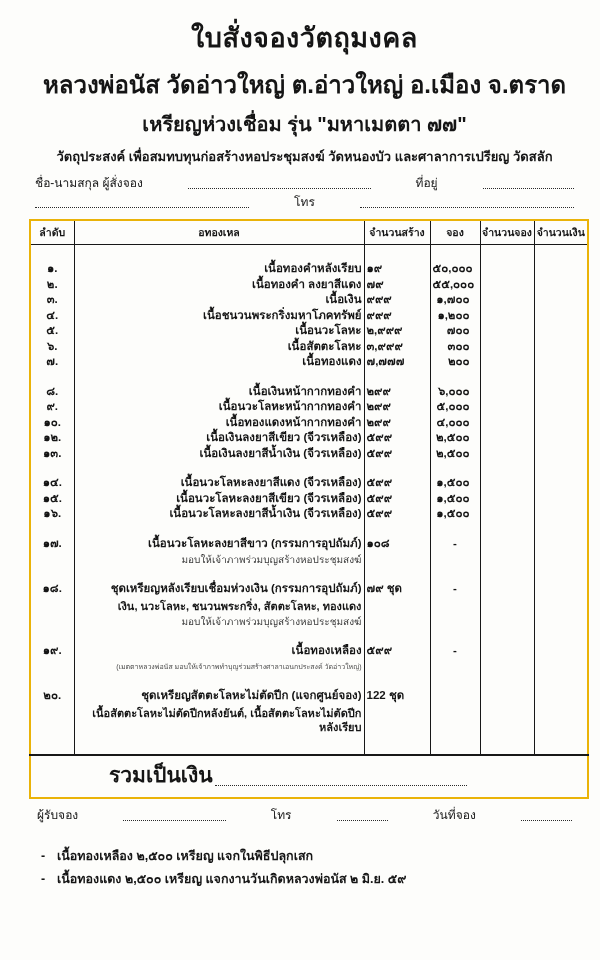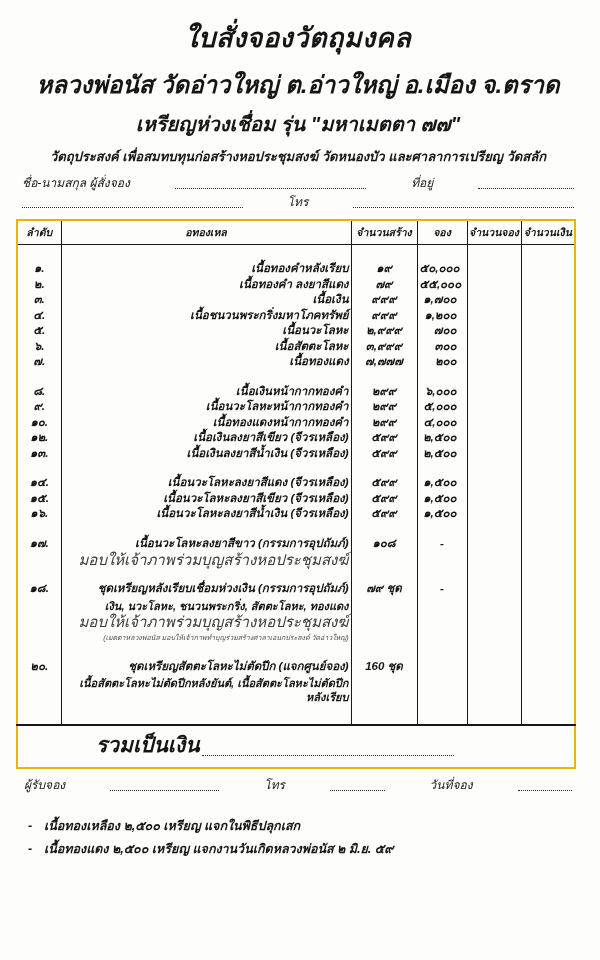--- a/index.html
+++ b/index.html
@@ -7,23 +7,22 @@
     width:600px; height:960px;
     background:#eceae6;
     font-family:"Liberation Sans", sans-serif;
     color:#151515;
   }
   .page {
     position:relative;
     width:600px; height:960px;
     background:#fdfdfb;
     box-sizing:border-box;
-    padding:12px 20px 0 16px;
+    padding:12px 20px 0 29px;
     overflow:hidden;
-    font-style:italic;
   }
   
   .title      { text-align:center; font-size:27px; font-weight:bold; letter-spacing:.5px; margin:4px 0 6px 0; }
   .temple     { text-align:center; font-size:24px; font-weight:bold; margin:2px 0 4px 0; }
   .series     { text-align:center; font-size:20px; font-weight:bold; margin:2px 0 6px 0; }
   .purpose    { text-align:center; font-size:13px; font-weight:bold; margin:2px 0 8px 0; }
 
   .fill-line  { display:flex; align-items:flex-end; font-size:12px; line-height:17px; margin:0 4px 2px 4px;gap:41px; }
   .fill-line .lbl { white-space:nowrap; padding:0 2px; }
   .dots { flex:1 1 auto; border-bottom:1.6px dotted #2a2a2a; margin:0 2px 3px 2px; height:1px; }
@@ -42,26 +41,26 @@
   }
   table.order tbody td { border-left:1px solid #181818; border-right:1px solid #181818; }
   table.order tbody tr.item-row td {
     font-size:11.5px; font-weight:bold; line-height:15.5px;
     padding:0 2px; vertical-align:top;
   }
   table.order tbody tr.group-start td { padding-top:14px; }
   table.order tbody tr:first-child td { padding-top:16px; }
   td.cell-no    { text-align:center; }
   td.cell-name  { text-align:right; padding-left:9px !important; }
-  td.cell-made  { text-align:center; }
+  td.cell-made  { text-align:left; }
   td.cell-price { text-align:right; padding-right:10px !important; }
   td.cell-price.dash { text-align:center; padding-right:2px !important; }
   tr.note-row td { font-weight:normal; line-height:14px; padding:2px 2px 0 2px; vertical-align:top; }
   tr.note-row td.cell-name { padding-left:9px; }
-  .note-light { font-size:15px;  color:#3a3a3a; }
+  .note-light { font-size:10px;  color:#3a3a3a; }
   .note-bold  { font-size:11px;   font-weight:bold !important; color:#151515; }
   .note-tiny  { font-size:7px;    color:#4a4a4a; }
   table.order tbody tr.bottom-pad td { height:18px; }
   table.order tfoot td {
     border-top:2px solid #181818;
     padding:2px 6px 6px 78px;
   }
   .total-wrap { display:flex; align-items:flex-end; width:360px; }
   .total-lbl  { font-size:21px; font-weight:bold; white-space:nowrap; }
   .total-wrap .dots { margin-bottom:5px; }
@@ -268,32 +267,40 @@
           <td></td>
         </tr>
         <tr class="note-row">
           <td></td>
           <td class="cell-name note-light">มอบให้เจ้าภาพร่วมบุญสร้างหอประชุมสงฆ์</td>
           <td></td>
           <td></td>
           <td></td>
           <td></td>
         </tr>
+        <tr class="item-row group-start">
+          <td class="cell-no">๑๙.</td>
+          <td class="cell-name">เนื้อทองเหลือง</td>
+          <td class="cell-made">๕๙๙</td>
+          <td class="cell-price dash">-</td>
+          <td class="cell-qty"></td>
+          <td class="cell-amount"></td>
+        </tr>
         <tr class="note-row">
           <td></td>
           <td class="cell-name note-tiny">(เมตตาหลวงพ่อนัส มอบให้เจ้าภาพทำบุญร่วมสร้างศาลาเอนกประสงค์ วัดอ่าวใหญ่)</td>
           <td></td>
           <td></td>
           <td></td>
           <td></td>
         </tr>
         <tr class="item-row group-start">
           <td class="cell-no">๒๐.</td>
           <td class="cell-name">ชุดเหรียญสัตตะโลหะไม่ตัดปีก (แจกศูนย์จอง)</td>
-          <td class="cell-made">160 ชุด</td>
+          <td class="cell-made">122 ชุด</td>
           <td class="cell-price"></td>
           <td class="cell-qty"></td>
           <td class="cell-amount"></td>
         </tr>
         <tr class="note-row">
           <td></td>
           <td class="cell-name note-bold">เนื้อสัตตะโลหะไม่ตัดปีกหลังยันต์, เนื้อสัตตะโลหะไม่ตัดปีกหลังเรียบ</td>
           <td></td>
           <td></td>
           <td></td>

